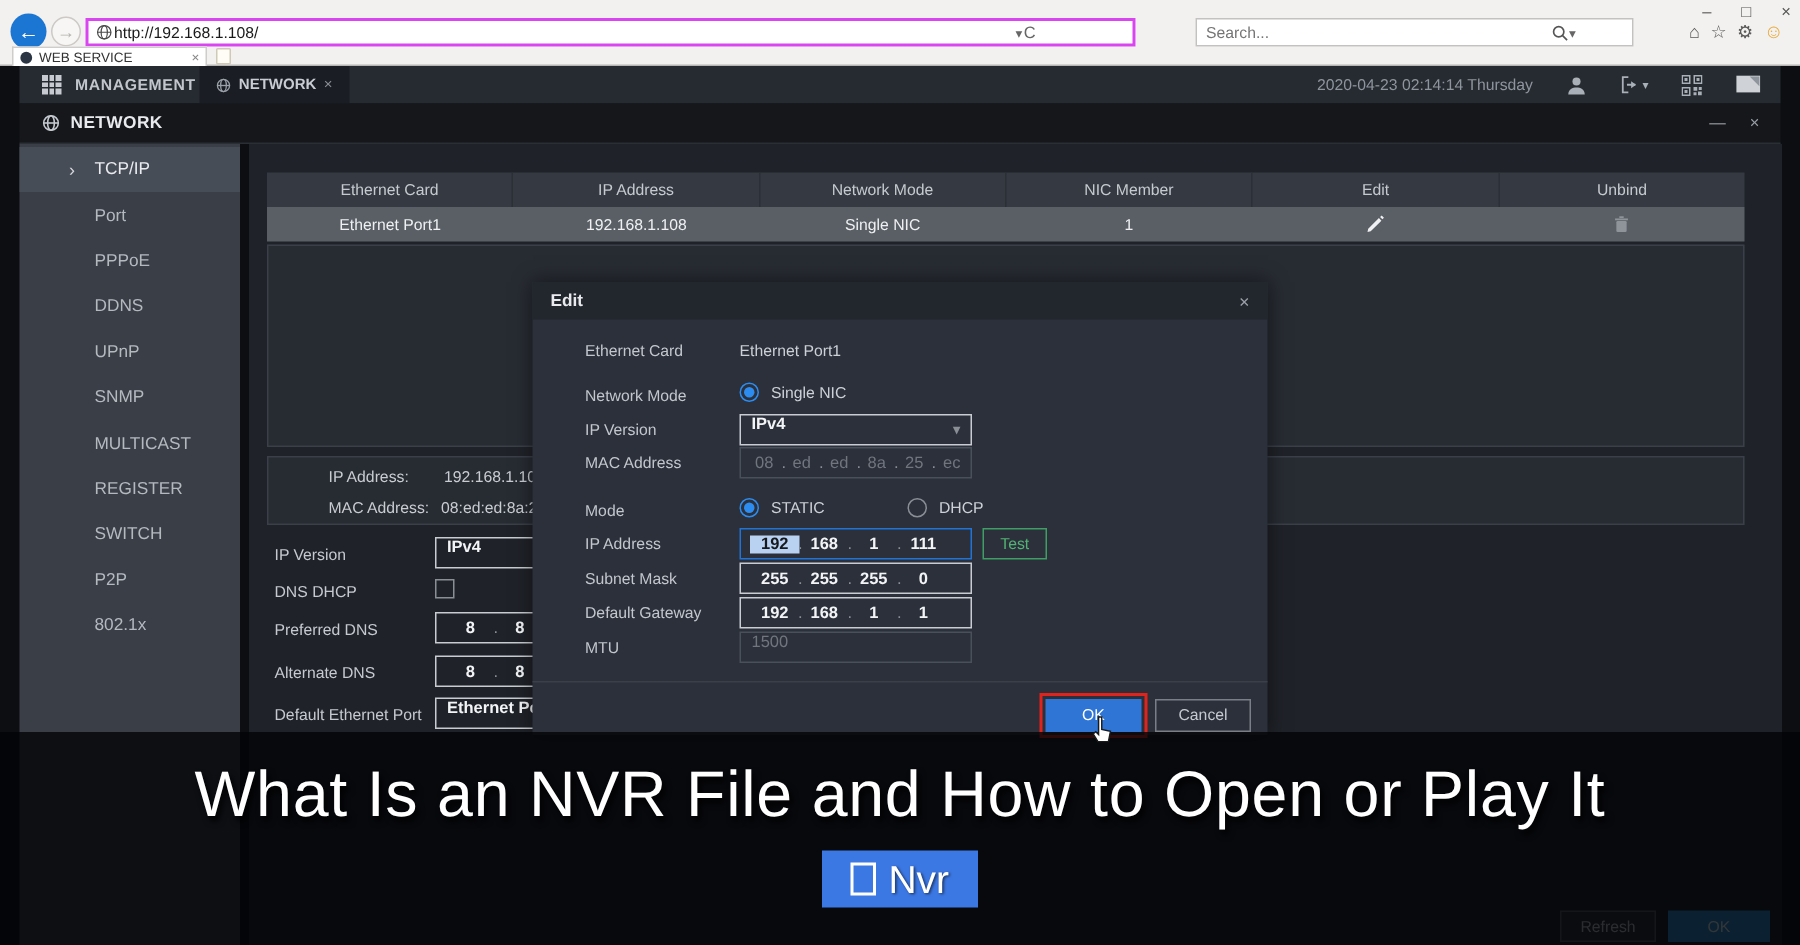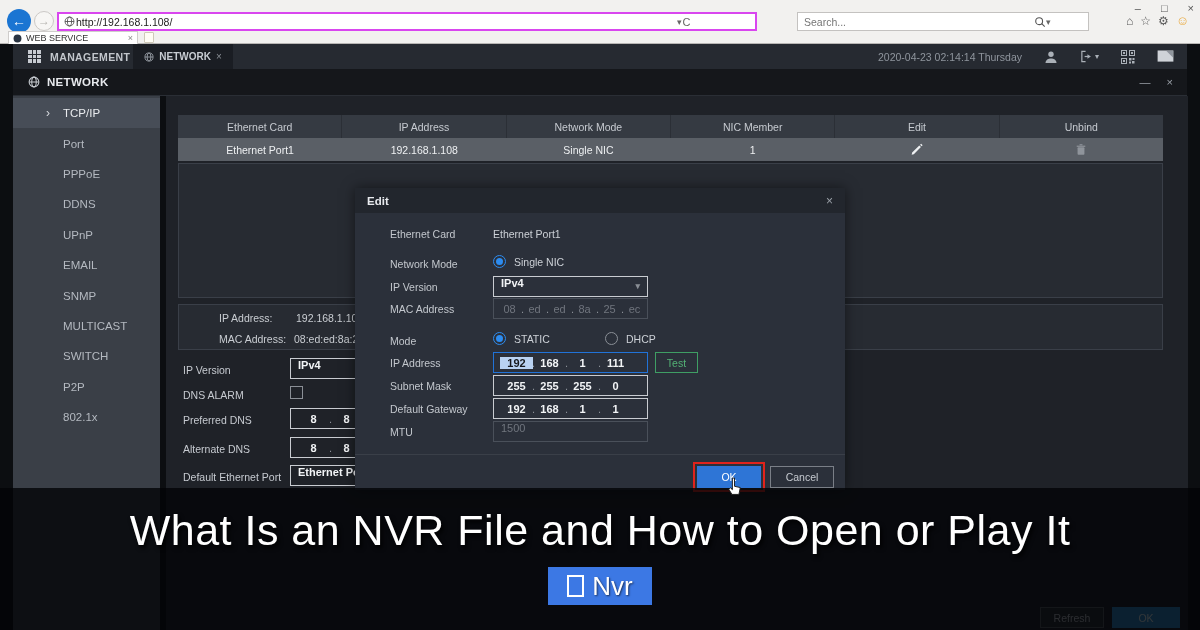--- a/index.html
+++ b/index.html
@@ -247,27 +247,27 @@
   <div class="side-item">
       <span>PPPoE</span>
     </div>
   <div class="side-item">
       <span>DDNS</span>
     </div>
   <div class="side-item">
       <span>UPnP</span>
     </div>
   <div class="side-item">
-      <span>EMAIL</span>
-    </div>
-  <div class="side-item">
       <span>SNMP</span>
     </div>
   <div class="side-item">
       <span>MULTICAST</span>
+    </div>
+  <div class="side-item">
+      <span>REGISTER</span>
     </div>
   <div class="side-item">
       <span>SWITCH</span>
     </div>
   <div class="side-item">
       <span>P2P</span>
     </div>
   <div class="side-item">
       <span>802.1x</span>
     </div>
@@ -310,21 +310,21 @@
     <span class="abs info-label" style="left:117px; top:7px;">192.168.1.108</span>
     <span class="abs info-label" style="left:40px; top:28px;">MAC Address:</span>
     <span class="abs info-label" style="left:115px; top:28px;">08:ed:ed:8a:25:ec</span>
   </div>
 
   <span class="abs form-label" style="left:17px; top:268px;">IP Version</span>
   <div class="abs field" style="left:124px; top:262px; width:160px; padding-left:7px;">
       <span>IPv4</span>
     </div>
 
-  <span class="abs form-label" style="left:17px; top:293px;">DNS ALARM</span>
+  <span class="abs form-label" style="left:17px; top:293px;">DNS DHCP</span>
   <div class="abs checkbox" style="left:124px; top:290px;"></div>
 
   <span class="abs form-label" style="left:17px; top:318px;">Preferred DNS</span>
   <div class="abs field" style="left:124px; top:312px; width:160px;">
     <div class="octets">
         <span class="octet">8</span>
         <span class="octet">8</span>
       </div>
   </div>
 

